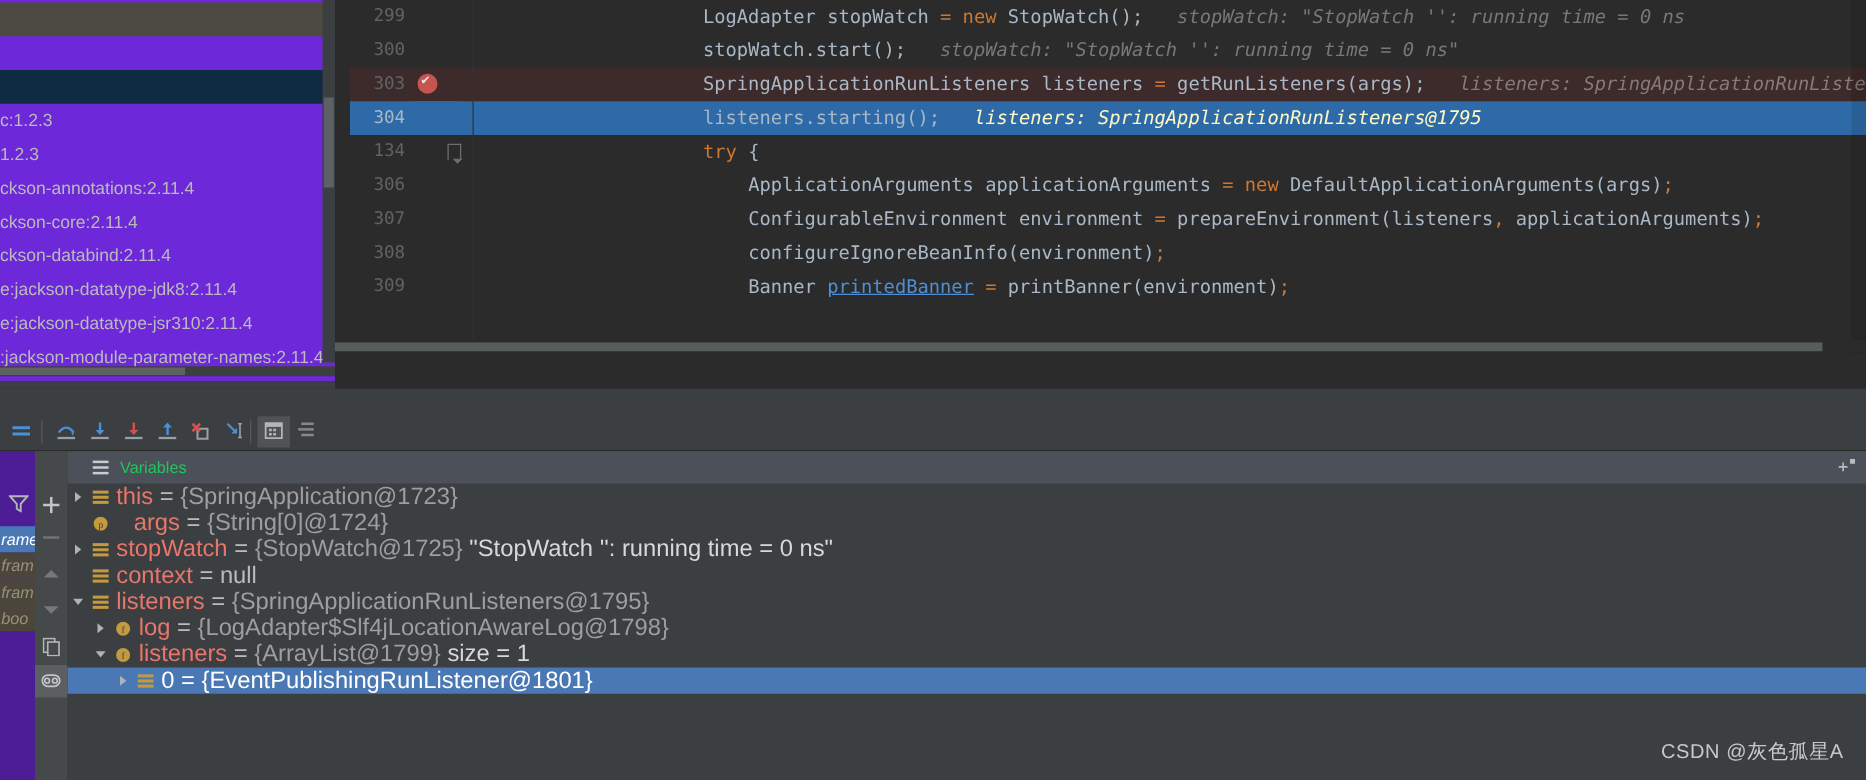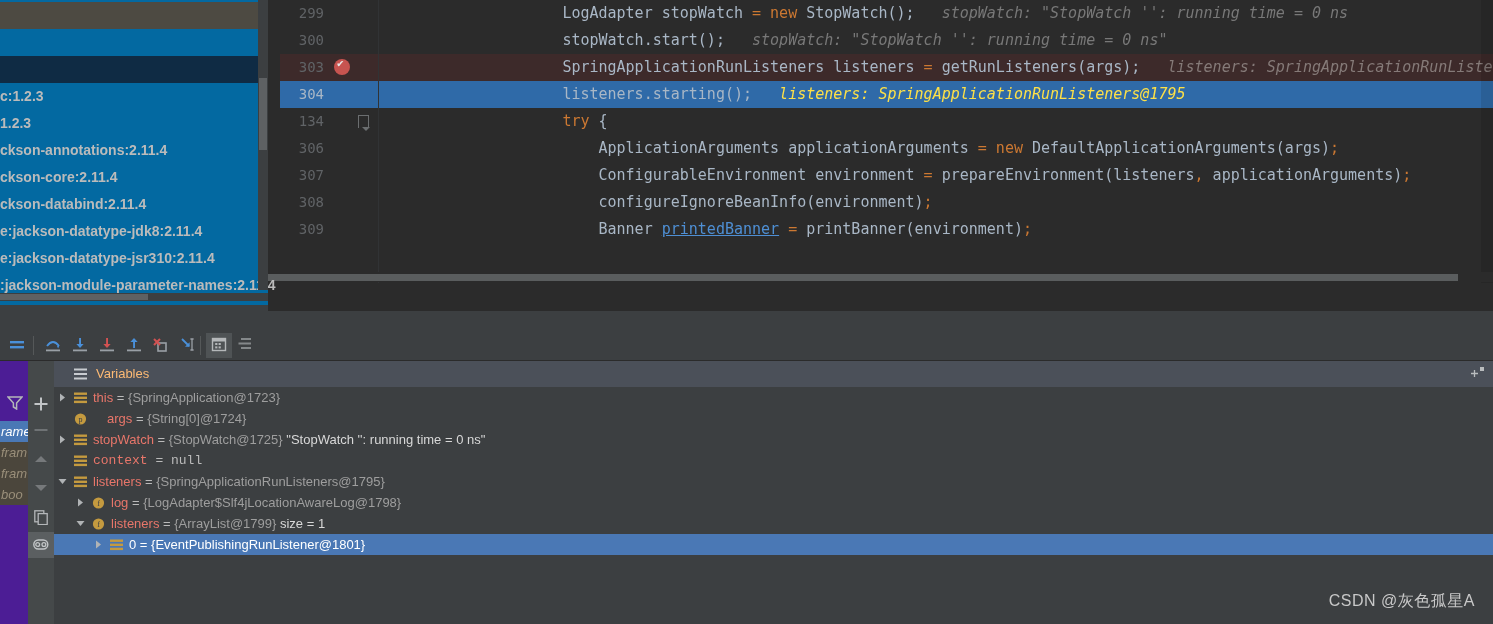--- a/index.html
+++ b/index.html
@@ -47,21 +47,21 @@
   .fold-mark::after { content: ""; position: absolute; left: 3px; top: 11px;
     border-left: 4px solid transparent; border-right: 4px solid transparent; border-top: 4px solid #6b6e70; }
   .gut-divider { position: absolute; left: 98px; top: 0; bottom: 0; width: 1px; background: #313335; }
 
   
   .kw  { color: #cc7832; }
   .pun { color: #cc7832; }
   .und { color: #a9b7c6; text-decoration: underline; }
   .lnk { color: #4e8fd4; text-decoration: underline; }
   .hint{ color: #787878; font-style: italic; }
-  .code-line.sel .hint { color: #fde047; }
+  .code-line.sel .hint { color: #fef9c3; }
   .code-line.bp .hint { color: #857a78; }
 
   
   .editor-sb { position: absolute; right: 0; top: 0; width: 12px; height: 283px; background: rgba(0,0,0,0.10); }
 
   
   .edit-hsb { position: absolute; left: 268px; top: 272px; width: 1225px; height: 10px; background: #2b2b2b; }
   .edit-hsb i { position: absolute; left: 0; top: 2px; width: 1190px; height: 7px; background: #5a5d5e; display: block; }
 
   
@@ -71,21 +71,21 @@
   }
   .crumb {
     position: absolute; top: 0; height: 28px; line-height: 28px;
     font-size: 13px; color: #a3a3a3;
   }
   .crumb.c1 { left: 98px; }
   .crumb.sepr { left: 201px; color: #6f7273; font-size: 12px; }
   .crumb.c2 { left: 222px; }
 
   
-  .popup { position: absolute; left: 0; top: 0; width: 268px; height: 305px; background: #0369a1; font-weight: bold; }
+  .popup { position: absolute; left: 0; top: 0; width: 268px; height: 305px; background: #6d28d9; }
   .pp-row { position: absolute; left: 0; width: 261px; height: 27px; }
   .pp-hl   { background: #4d4a42; }
   .pp-sel  { background: #0f2b44; }
   .pp-item {
     position: absolute; left: 0; height: 27px; line-height: 27px; white-space: nowrap;
     font-size: 14px; color: #bbbbbb;
   }
   .pp-sb-track { position: absolute; left: 258px; top: 0; width: 10px; height: 290px; background: #3c3f41; }
   .pp-sb-thumb { position: absolute; left: 259px; top: 78px; width: 8px; height: 72px; background: #5e6163; }
   .pp-hsb { position: absolute; left: 0; top: 293px; width: 268px; height: 8px; background: #3c3f41; }
@@ -114,29 +114,29 @@
 
   
   .vstrip { position: absolute; left: 28px; top: 0; width: 26px; height: 263px; background: #45494a; }
   .vs-btn { position: absolute; left: 0; width: 26px; height: 26px; }
   .vs-btn.on { background: #5b5f61; }
 
   
   .vars { position: absolute; left: 54px; top: 0; width: 1439px; height: 263px; background: #3c3f41; }
   .vars-head { position: absolute; left: 0; top: 0; width: 1439px; height: 26px; background: #4b5059; }
   .vh-icon { position: absolute; left: 20px; top: 7px; width: 13px; height: 12px; }
-  .vh-title { position: absolute; left: 42px; top: 0; height: 26px; line-height: 26px; font-size: 13px; color: #fdba74; }
+  .vh-title { position: absolute; left: 42px; top: 0; height: 26px; line-height: 26px; font-size: 13px; color: #22c55e; }
   .vh-expand { position: absolute; right: 8px; top: 6px; width: 15px; height: 13px; }
 
   .vars-list { position: absolute; left: 0; top: 26px; width: 1439px; height: 237px; background: #3c3f41; }
   .v-row { position: absolute; left: 0; width: 1439px; height: 21px; line-height: 21px; white-space: nowrap; }
   .v-row.sel { background: #4a78b5; }
   .v-arrow { position: absolute; top: 6px; width: 9px; height: 9px; }
   .v-ico  { position: absolute; top: 5px; width: 13px; height: 12px; }
-  .v-txt  { position: absolute; top: 0; height: 21px; line-height: 21px; font-size: 13px; }
+  .v-txt  { position: absolute; top: 0; height: 21px; line-height: 21px; font-size: 19px; }
   .vname  { color: #e8766a; }
   .veq    { color: #bbbbbb; }
   .vval   { color: #9e9e9e; }
   .vstr   { color: #d8d8d8; }
   .vnull  { color: #bbbbbb; }
   .v-row.sel .vname, .v-row.sel .veq, .v-row.sel .vval, .v-row.sel .vstr { color: #ffffff; }
 
   
   .wm { position: absolute; right: 18px; bottom: 12px; font-size: 16px; color: #c8c8c8; letter-spacing: .5px; }
 </style>
@@ -382,21 +382,21 @@
             <svg viewBox="0 0 9 9" class="v-arrow" style="left: 4px;">
               <path d="M2 0.5 v8 l5 -4 z" fill="#b0b3b5"></path>
             </svg>
             <svg viewBox="0 0 13 12" class="v-ico" style="left: 20px;">
               <rect x="0" y="0.5" width="13" height="2.4" fill="#c49a3f"></rect>
               <rect x="0" y="4.6" width="13" height="2.4" fill="#c49a3f"></rect>
               <rect x="0" y="8.7" width="13" height="2.4" fill="#c49a3f"></rect>
             </svg>
             <span class="v-txt" style="left: 39px;"><span class="vname">stopWatch</span><span class="veq"> = </span><span class="vval">{StopWatch@1725}</span><span class="vstr"> "StopWatch '': running time = 0 ns"</span></span>
           </div>
-          <div class="v-row" style="top: 63px; font-family: Liberation Mono, monospace;">
+          <div class="v-row" style="top: 63px;">
             <svg viewBox="0 0 13 12" class="v-ico" style="left: 20px;">
               <rect x="0" y="0.5" width="13" height="2.4" fill="#c49a3f"></rect>
               <rect x="0" y="4.6" width="13" height="2.4" fill="#c49a3f"></rect>
               <rect x="0" y="8.7" width="13" height="2.4" fill="#c49a3f"></rect>
             </svg>
             <span class="v-txt" style="left: 39px;"><span class="vname">context</span><span class="veq"> = </span><span class="vnull">null</span></span>
           </div>
           <div class="v-row" style="top: 84px;">
             <svg viewBox="0 0 9 9" class="v-arrow" style="left: 4px;">
               <path d="M0.5 2 h8 l-4 5 z" fill="#b0b3b5"></path>

